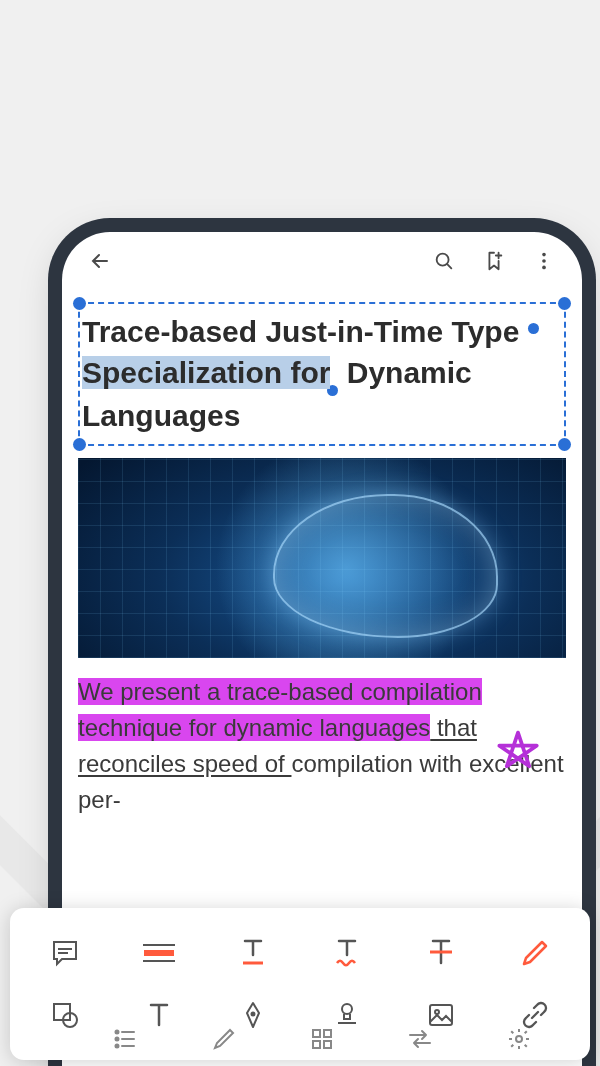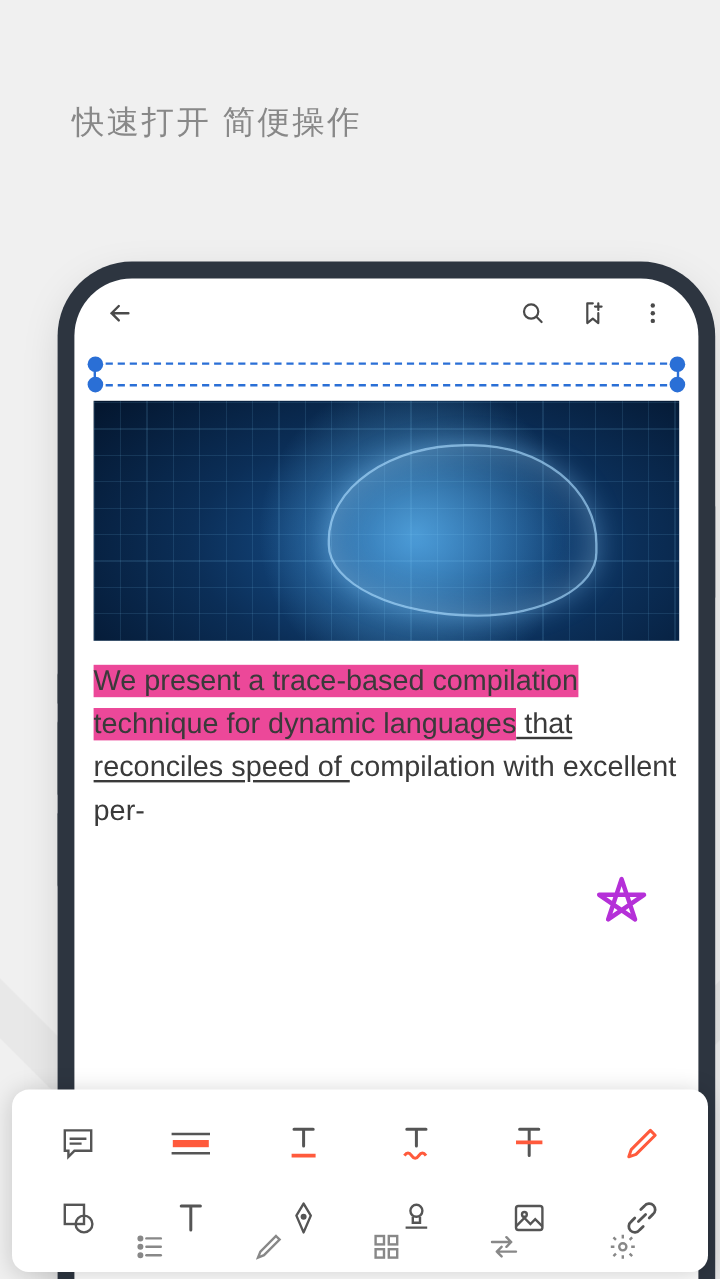--- a/index.html
+++ b/index.html
@@ -135,21 +135,21 @@
   z-index: 5;
 }
 
 .body-text {
   margin-top: 16px;
   font-size: 24px;
   line-height: 1.5;
   color: #3a3a3a;
   font-family: Arial, sans-serif;
 }
-.hl { background: #ec4899; }
+.hl { background: #d946ef; }
 .ul { text-decoration: underline; text-decoration-color: #3a3a3a; text-underline-offset: 3px; }
 
 .annotation-panel {
   position: absolute;
   left: 10px; right: 10px;
   bottom: 6px;
   background: #fff;
   border-radius: 14px;
   box-shadow: 0 2px 20px rgba(0,0,0,0.18);
   padding: 14px 8px;
@@ -182,21 +182,20 @@
 .nav-strip-inner .nav-btn { width: 48px; height: 40px; display: flex; align-items: center; justify-content: center; }
 
 svg { display: block; }
 </style>
 </head>
 <body>
 
 <div class="bg-deco"></div>
 
 <div class="header">
-  <p>快速打开 简便操作</p>
 </div>
 
 <div class="phone-buttons-left">
   <div class="pb short"></div>
   <div class="pb"></div>
   <div class="pb"></div>
 </div>
 <div class="phone-button-right"></div>
 
 <div class="phone-frame">
@@ -229,20 +228,23 @@
     </div>
   </div>
 
   <div class="doc-area">
 
     <div class="selection-box">
       <div class="handle h-tl"></div>
       <div class="handle h-tr"></div>
       <div class="handle h-bl"></div>
       <div class="handle h-br"></div>
+      <div class="title-text">
+        <span>Trace-based Just-in-Time Type </span><span class="caret-dot before"></span><span class="text-sel">Specialization for</span><span class="caret-dot after"></span><span> Dynamic Languages</span>
+      </div>
     </div>
 
     <div class="hero-img">
       <div class="brain"></div>
     </div>
 
     <svg class="star-annot" viewBox="0 0 60 60" fill="none" stroke="#b530d8" stroke-width="4" stroke-linecap="round" stroke-linejoin="round">
       <path d="M30 6 L18 42 L50 20 L10 20 L42 42 Z"></path>
     </svg>
 

